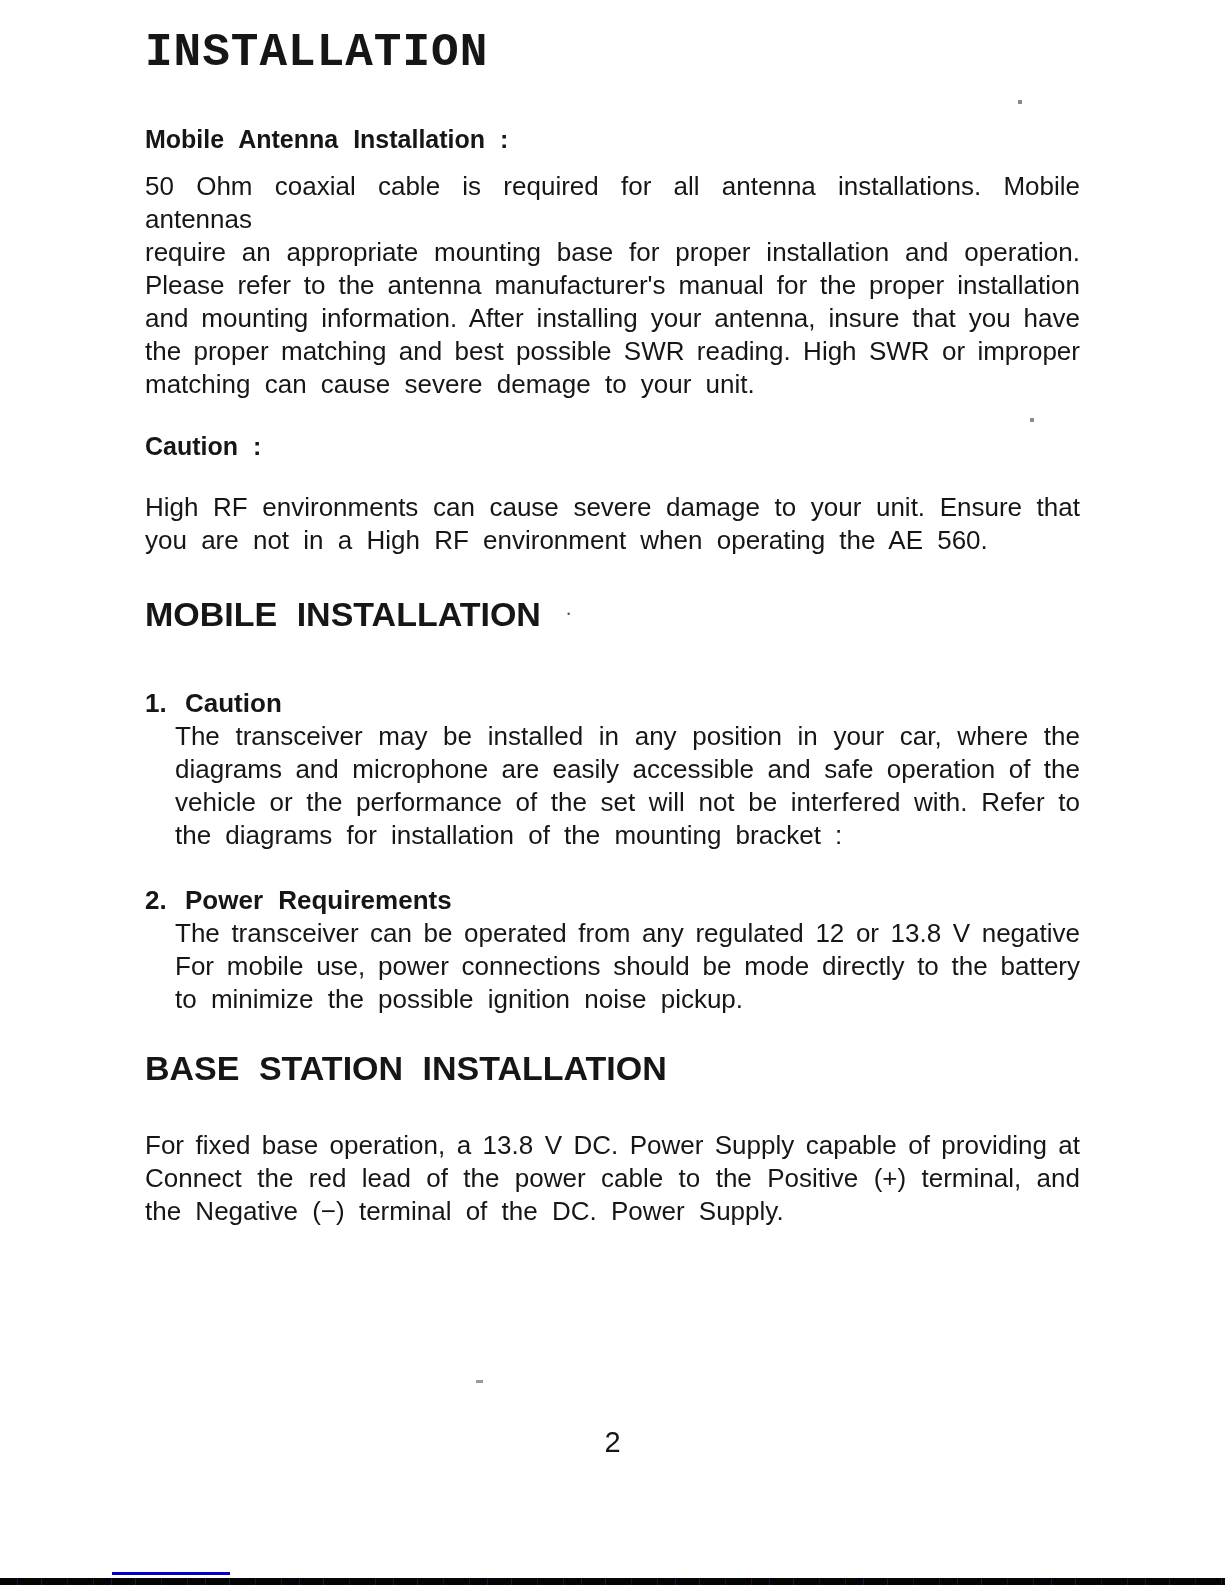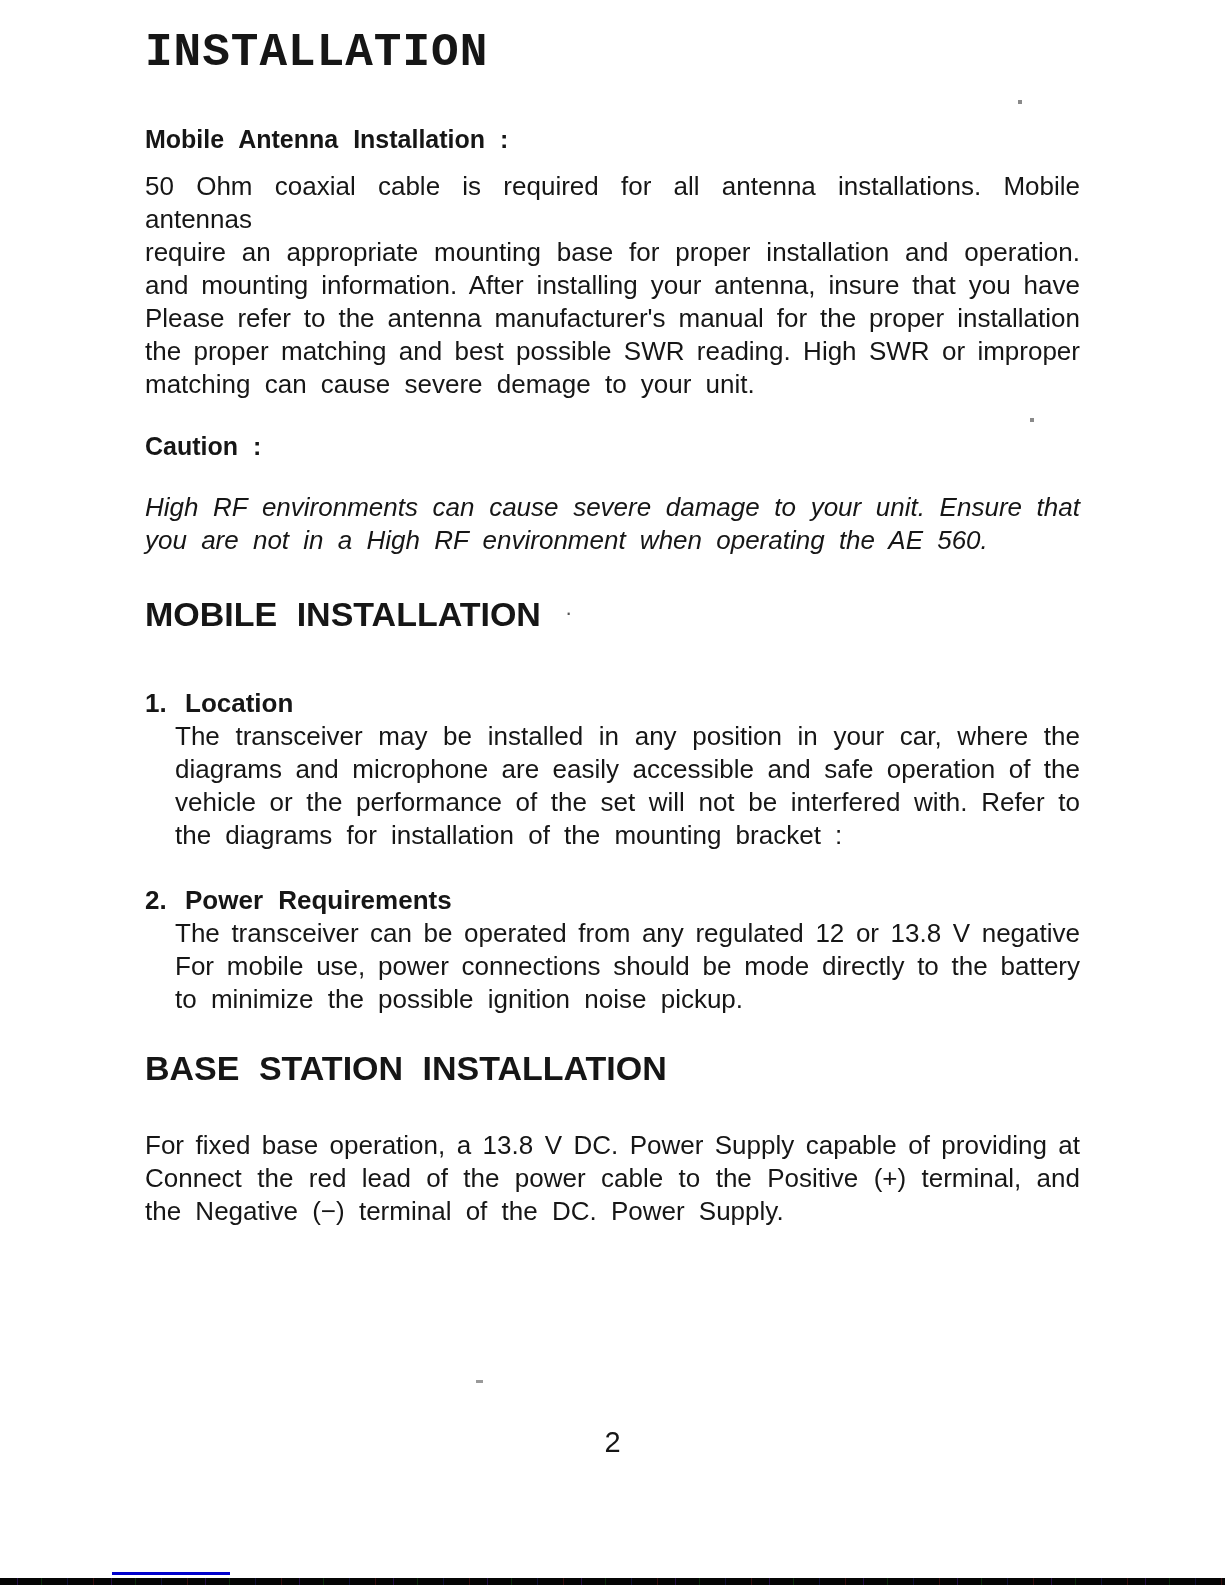--- a/index.html
+++ b/index.html
@@ -26,21 +26,21 @@
     font-family: Liberation Mono, monospace;
   }
   .sub-heading {
     margin: 50px 0 0 0;
     font-size: 25px;
     line-height: 26px;
     font-weight: bold;
     word-spacing: 8px;
   }
   .para { margin-top: 18px; font-size: 26px; line-height: 33px; }
-  .para.tight { margin-top: 32px; font-style: italic; }
+  .para.tight { margin-top: 32px; }
   .line {
     text-align: justify;
     text-align-last: justify;
     word-spacing: 4px;
   }
   .line.last {
     text-align: left;
     text-align-last: left;
     word-spacing: 7px;
   }
@@ -107,38 +107,38 @@
 <div class="page">
   <div class="content">
 
     <h1 class="doc-title">INSTALLATION</h1>
 
     <h3 class="sub-heading">Mobile Antenna Installation :</h3>
 
     <div class="para">
       <div class="line">50 Ohm coaxial cable is required for all antenna installations. Mobile antennas</div>
       <div class="line">require an appropriate mounting base for proper installation and operation.</div>
+      <div class="line">Please refer to the antenna manufacturer's manual for the proper installation</div>
       <div class="line">and mounting information. After installing your antenna, insure that you have</div>
-      <div class="line">Please refer to the antenna manufacturer's manual for the proper installation</div>
       <div class="line">the proper matching and best possible SWR reading. High SWR or improper</div>
       <div class="line last">matching can cause severe demage to your unit.</div>
     </div>
 
     <h3 class="sub-heading" style="margin-top:32px;">Caution :</h3>
 
     <div class="para tight">
       <div class="line">High RF environments can cause severe damage to your unit. Ensure that</div>
       <div class="line last">you are not in a High RF environment when operating the AE 560.</div>
     </div>
 
     <h2 class="section-heading"><span>MOBILE INSTALLATION</span><span class="dot">·</span></h2>
 
     <div class="numbered-block">
       <div class="numbered-heading">
-        <span class="num">1.</span><span>Location</span>
+        <span class="num">1.</span><span>Caution</span>
       </div>
       <div class="numbered-body">
         <div class="line">The transceiver may be installed in any position in your car, where the</div>
         <div class="line">diagrams and microphone are easily accessible and safe operation of the</div>
         <div class="line">vehicle or the performance of the set will not be interfered with. Refer to</div>
         <div class="line last">the diagrams for installation of the mounting bracket :</div>
       </div>
     </div>
 
     <div class="numbered-block second">

